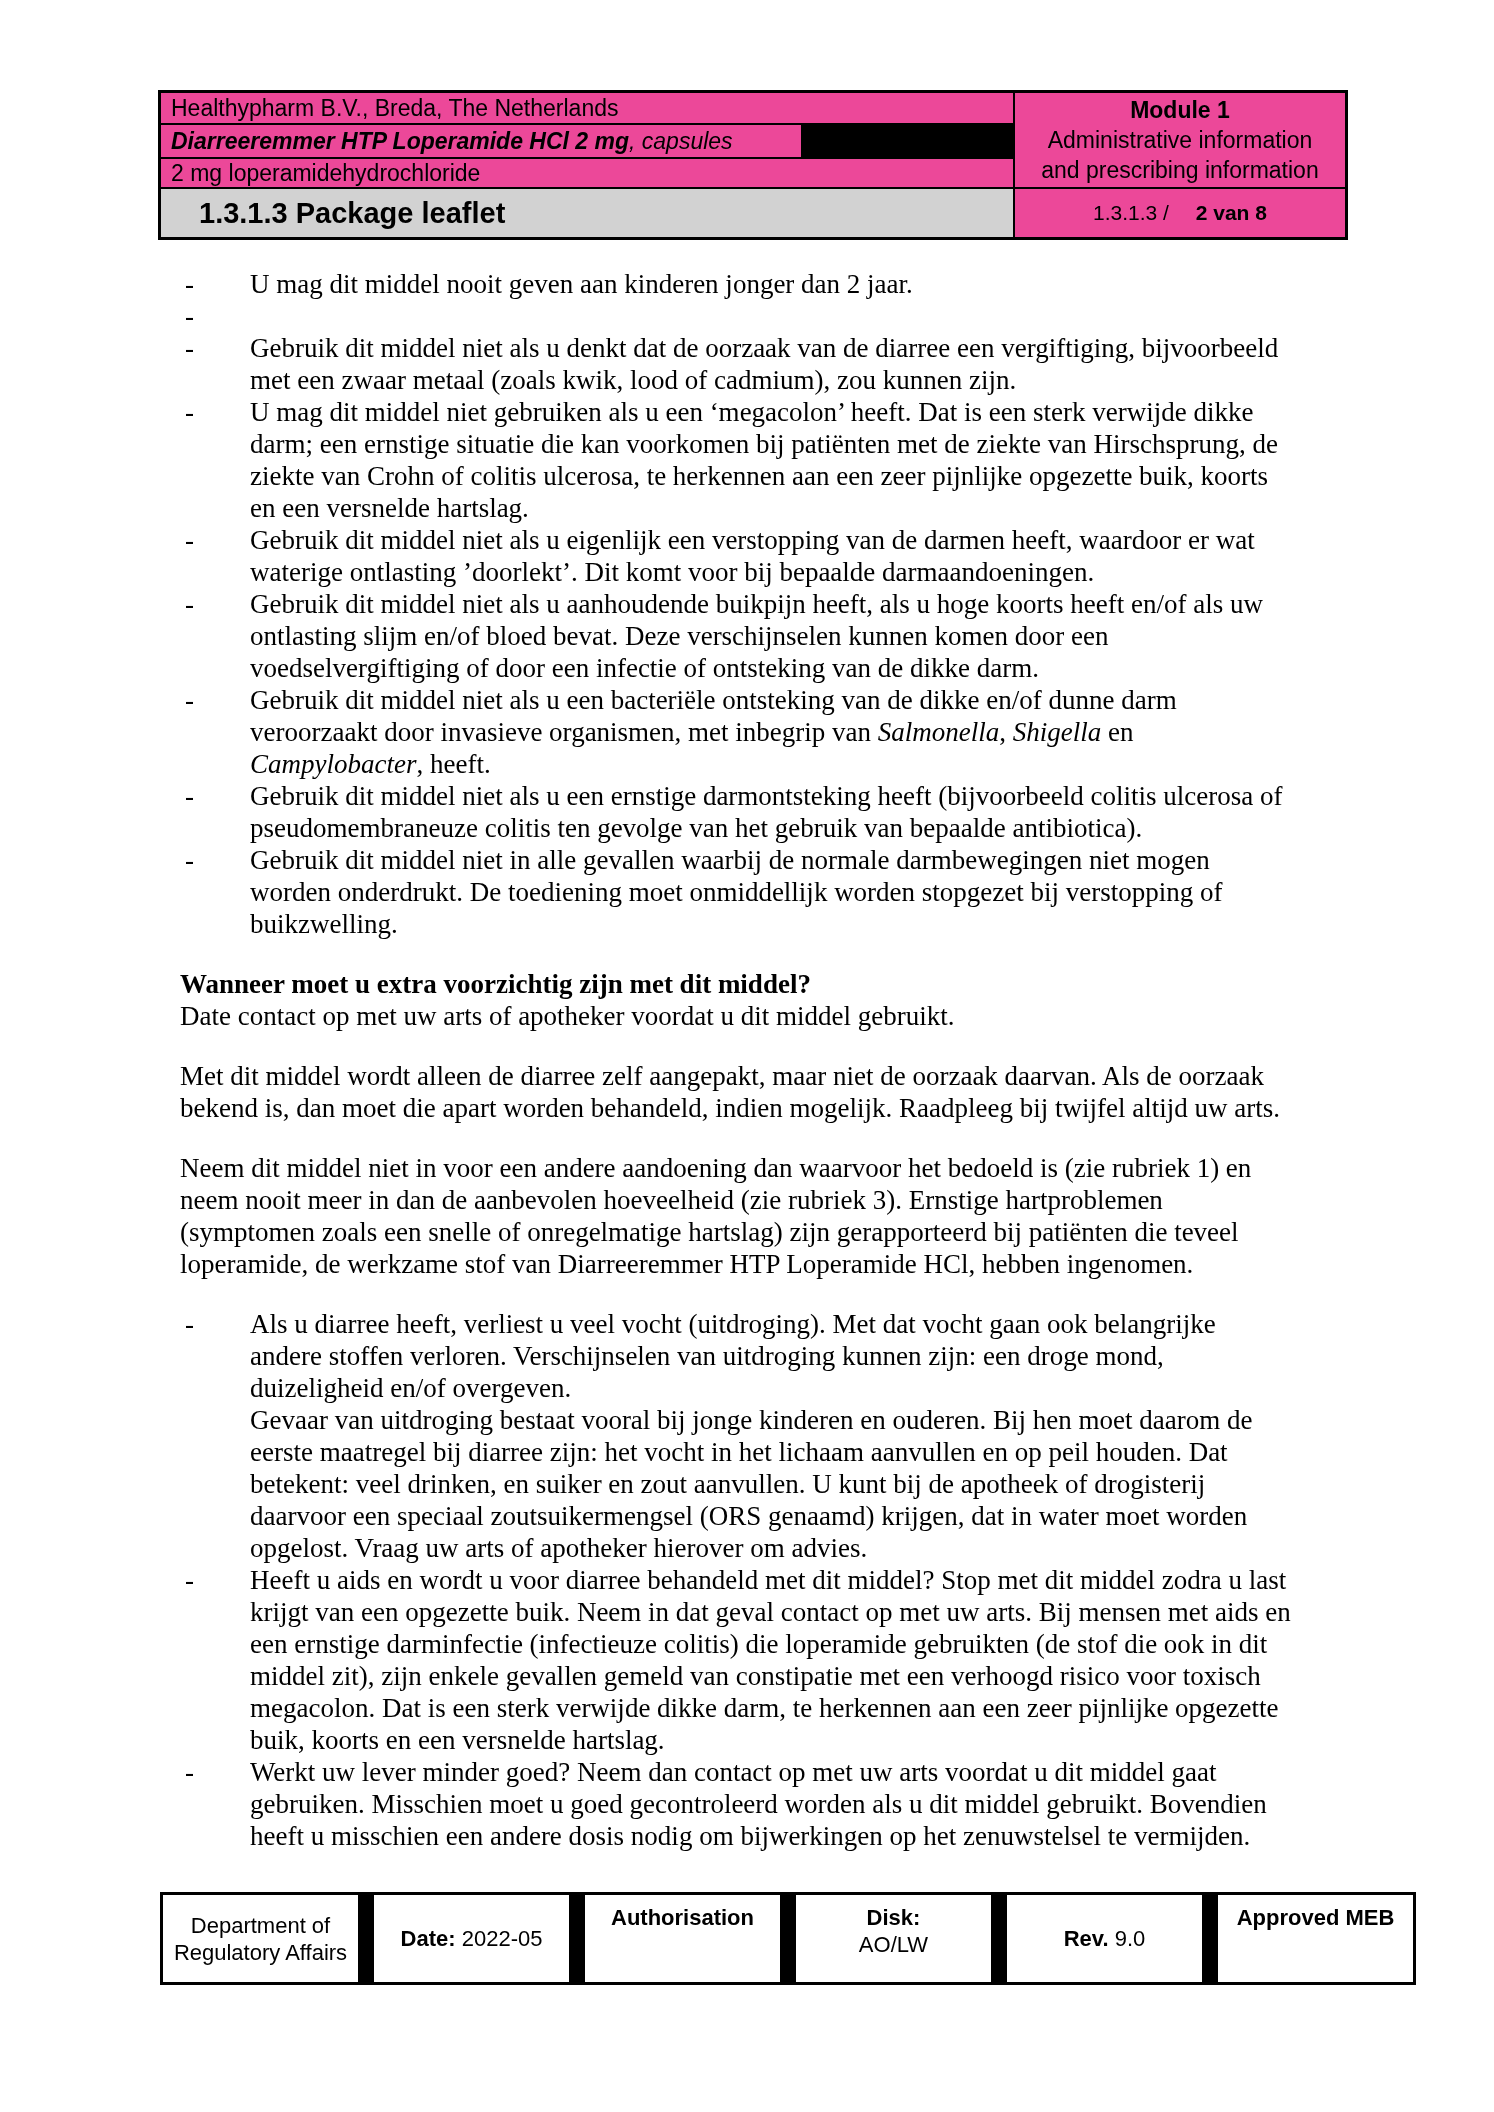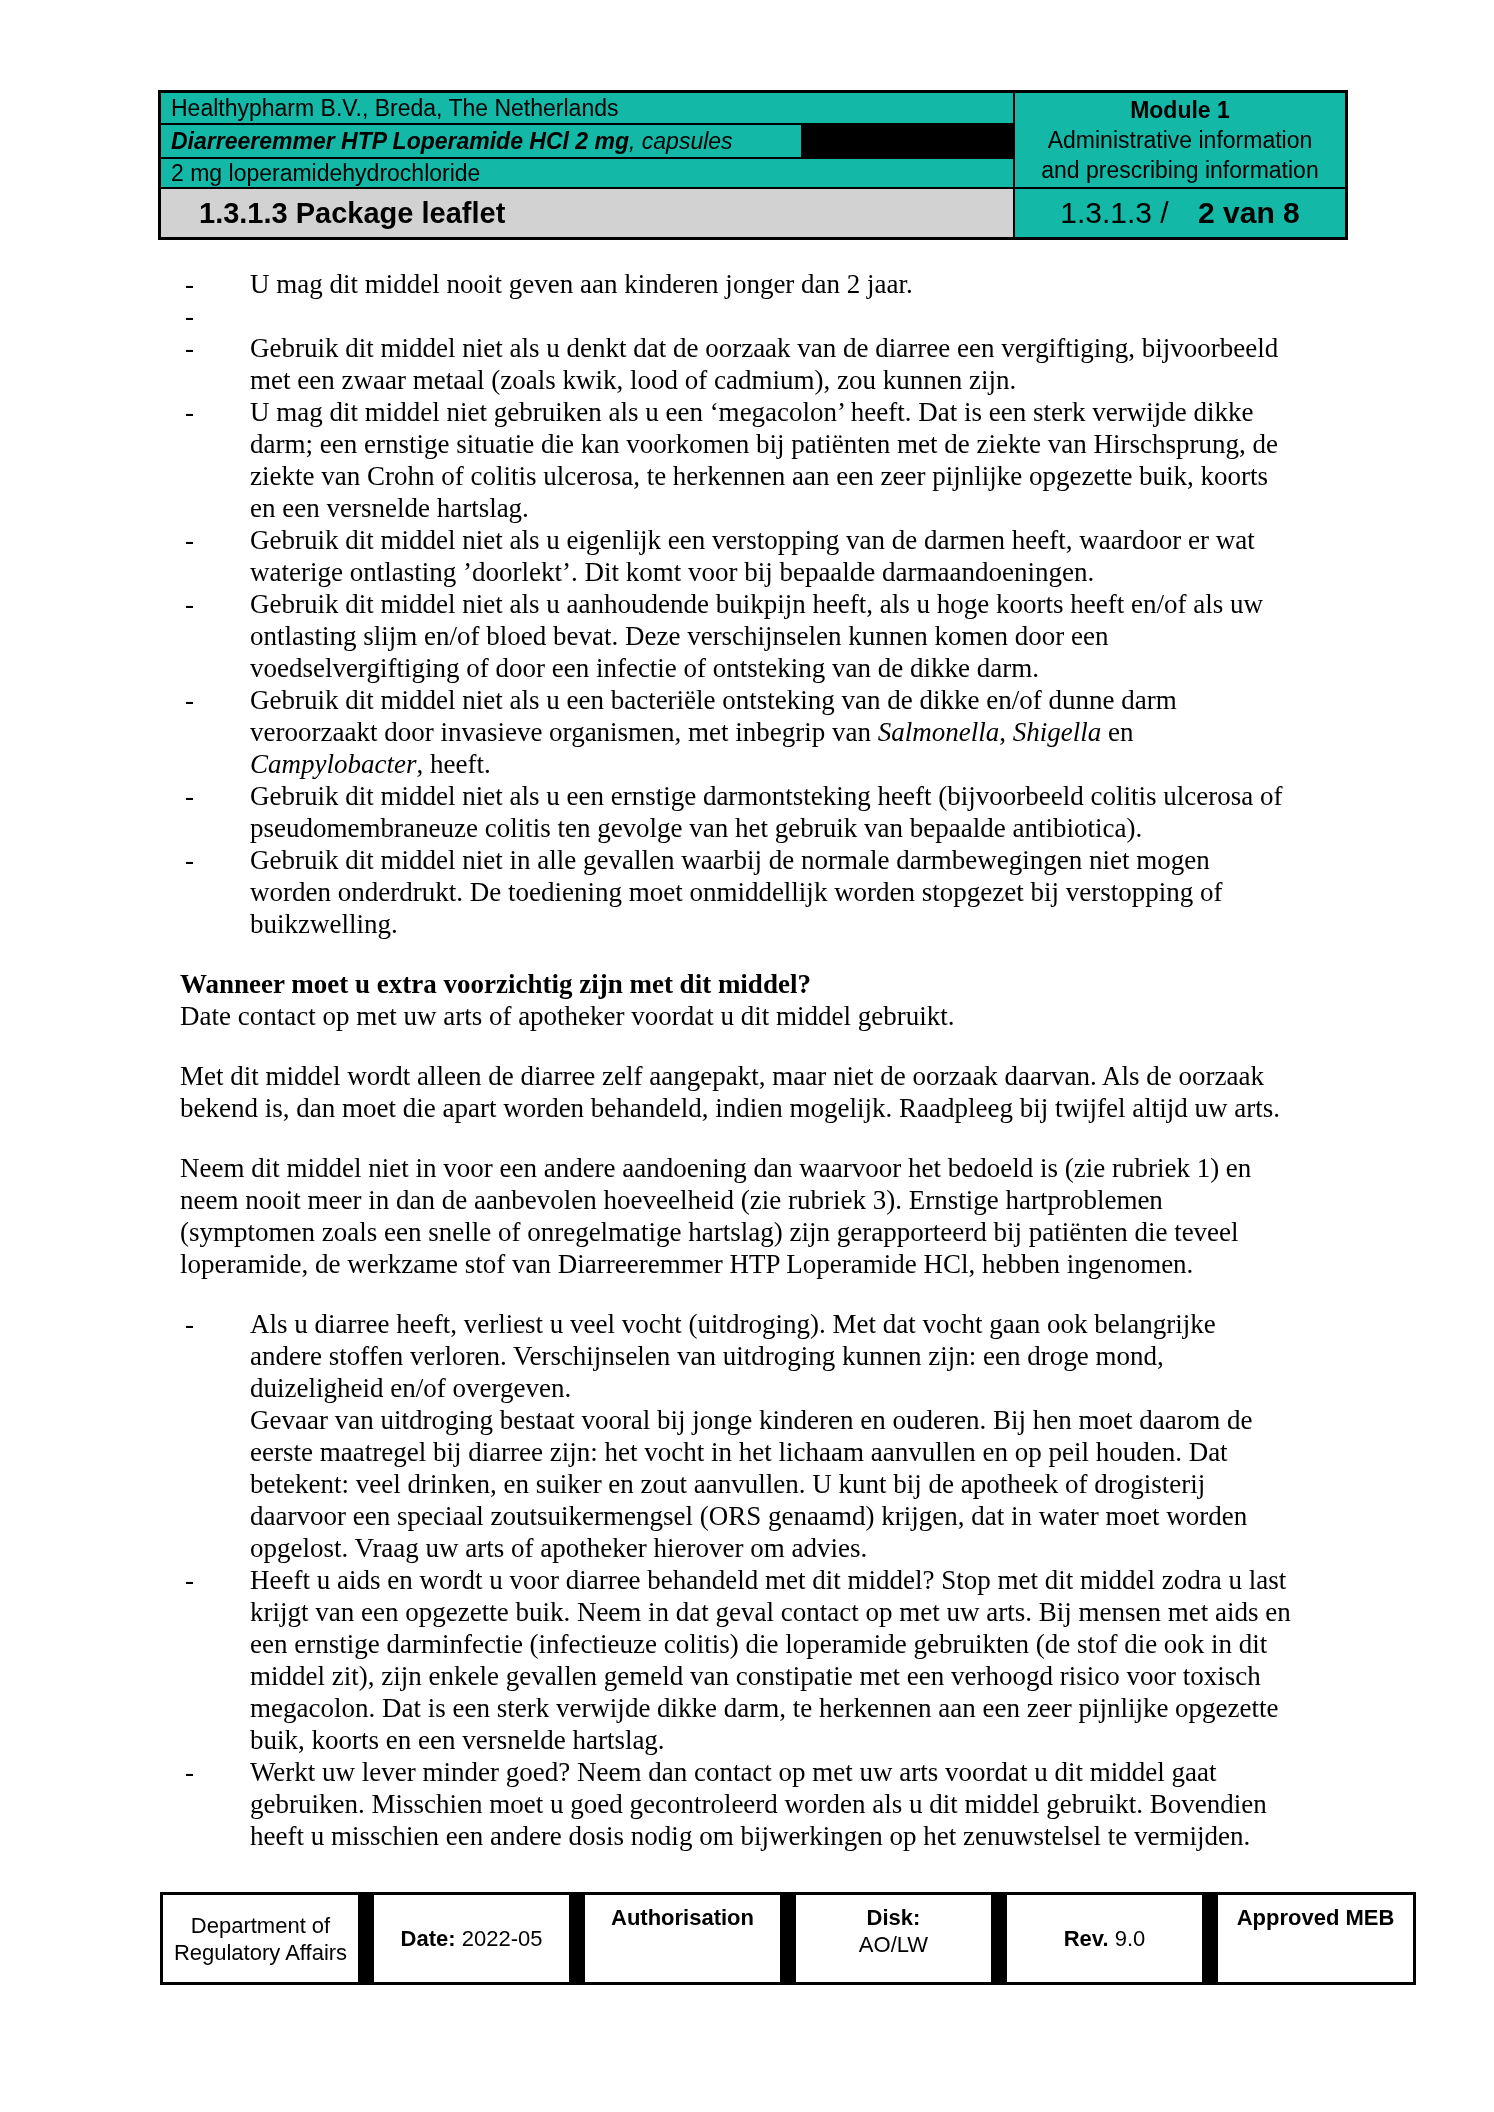--- a/index.html
+++ b/index.html
@@ -3,29 +3,29 @@
 <meta charset="utf-8">
 <style>
   html,body{margin:0;padding:0;background:#fff;}
   .page{position:relative;width:1494px;height:2112px;background:#ffffff;overflow:hidden;
         color:#000;}
   
   .header-grid{position:absolute;left:158px;top:90px;display:grid;
     grid-template-columns:640px 210px 330px;grid-template-rows:30px 32px 28px 48px;
     gap:2px;background:#000;border:3px solid #000;
     font-family:"Liberation Sans",sans-serif;font-size:23px;}
-  .hcell{background:#14b8a6;display:flex;align-items:center;padding:0 10px;}
+  .hcell{background:#ec4899;display:flex;align-items:center;padding:0 10px;}
   .cell-company{grid-column:1/3;grid-row:1;}
   .cell-product{grid-column:1;grid-row:2;}
   .cell-rvg{grid-column:2;grid-row:2;justify-content:flex-start;font-style:italic;padding:0 16px;margin-top:35px;}
   .cell-substance{grid-column:1/3;grid-row:3;}
   .cell-module{grid-column:3;grid-row:1/4;flex-direction:column;justify-content:center;
     text-align:center;line-height:30px;padding:16px 4px;}
   .cell-title{grid-column:1/3;grid-row:4;font-weight:bold;font-size:29px;padding-left:38px;}
-  .cell-pageref{grid-column:3;grid-row:4;justify-content:center;font-size:30px;gap:21px;}
+  .cell-pageref{grid-column:3;grid-row:4;justify-content:center;font-size:21px;gap:21px;}
   .bold{font-weight:bold;}
   .prod-name{font-weight:bold;font-style:italic;white-space:pre;}
   .prod-form{font-style:italic;white-space:pre;}
   
   .doc-body{position:absolute;left:180px;top:268px;width:1155px;
     font-family:"Liberation Serif",serif;font-size:27px;line-height:32px;}
   .para,.li-text{white-space:pre-line;}
   .heading{font-weight:bold;white-space:pre-line;}
   .li{display:flex;}
   .li-marker{flex:0 0 70px;width:70px;padding-left:5px;box-sizing:border-box;}

